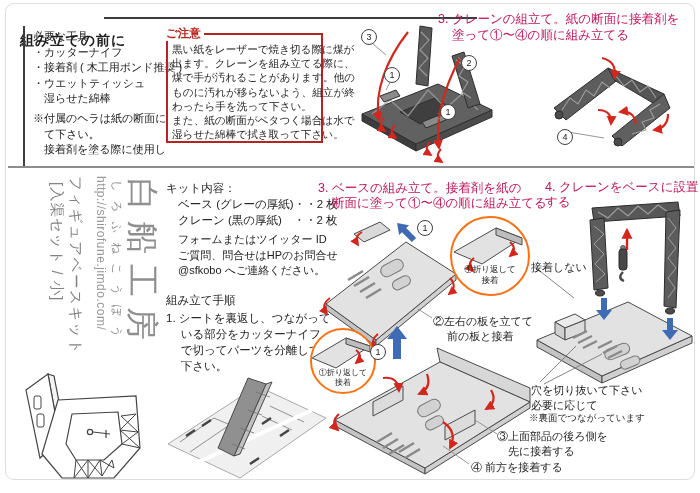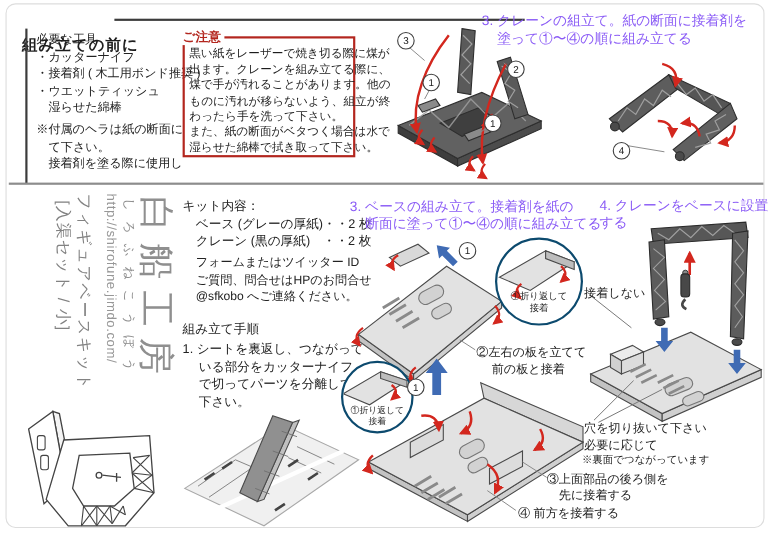--- a/index.html
+++ b/index.html
@@ -4,30 +4,30 @@
 <style>
   html,body{margin:0;padding:0;background:#fff;}
   .page{position:relative;width:700px;height:493px;background:#ffffff;overflow:hidden;
         font-family:"Liberation Sans",sans-serif;color:#222;}
   .abs{position:absolute;}
   .frame{left:5px;top:3px;width:688px;height:475px;border:1px solid #ddd;border-radius:9px;}
   .rule{background:#3c3c3c;height:2px;}
   .divider{background:#8d8d8d;height:2px;}
   .vline{background:#3c3c3c;width:2px;}
   .h1{font-size:14px;letter-spacing:1px;color:#1d1d1d;font-weight:600;margin-top:24px;}
-  .h2{font-size:12.5px;color:#8b5cf6;line-height:15px;font-weight:500;}
+  .h2{font-size:12.5px;color:#be185d;line-height:15px;font-weight:500;}
   .txt{font-size:11px;line-height:15.5px;color:#222;white-space:pre;}
   .txt12{font-size:11.5px;line-height:16px;color:#222;white-space:pre;}
   .small{font-size:9.5px;color:#222;}
   .caution-box{border:2.5px solid #b3261e;}
   .caution-label{font-size:11.5px;color:#b3261e;font-weight:600;background:#fff;padding:0 3px;}
   .caution-text{font-size:10.6px;line-height:14.2px;color:#1d1d1d;white-space:pre;}
   .cn{display:flex;align-items:center;justify-content:center;width:14px;height:14px;
       border:1.3px solid #3f3f3f;border-radius:50%;background:#fff;font-size:9px;color:#222;z-index:5;}
-  .inset{border:2px solid #0c4a6e;border-radius:50%;background:#fff;overflow:hidden;z-index:4;}
+  .inset{border:2px solid #f97316;border-radius:50%;background:#fff;overflow:hidden;z-index:4;}
   .inset-label{position:absolute;width:100%;text-align:center;font-size:8.5px;line-height:10px;color:#222;}
   .logo-rot{left:28px;top:176px;width:184px;height:132px;transform-origin:0 0;
             transform:rotate(90deg) translateY(-132px);color:#8f8f8f;}
   .logo-name{font-size:33px;letter-spacing:10px;padding-left:2px;line-height:36px;}
   .logo-kana{font-size:11.5px;letter-spacing:9px;padding-left:4px;line-height:15px;}
   .logo-url{font-size:12px;line-height:17px;letter-spacing:.5px;color:#979797;}
   .logo-product{font-size:14.5px;letter-spacing:1.5px;margin-top:7px;line-height:19px;color:#828282;}
   .logo-variant{font-size:14.5px;letter-spacing:1px;line-height:19px;color:#828282;padding-left:6px;}
   .lbl{font-size:11px;line-height:14.5px;color:#1d1d1d;white-space:pre;}
 </style>

